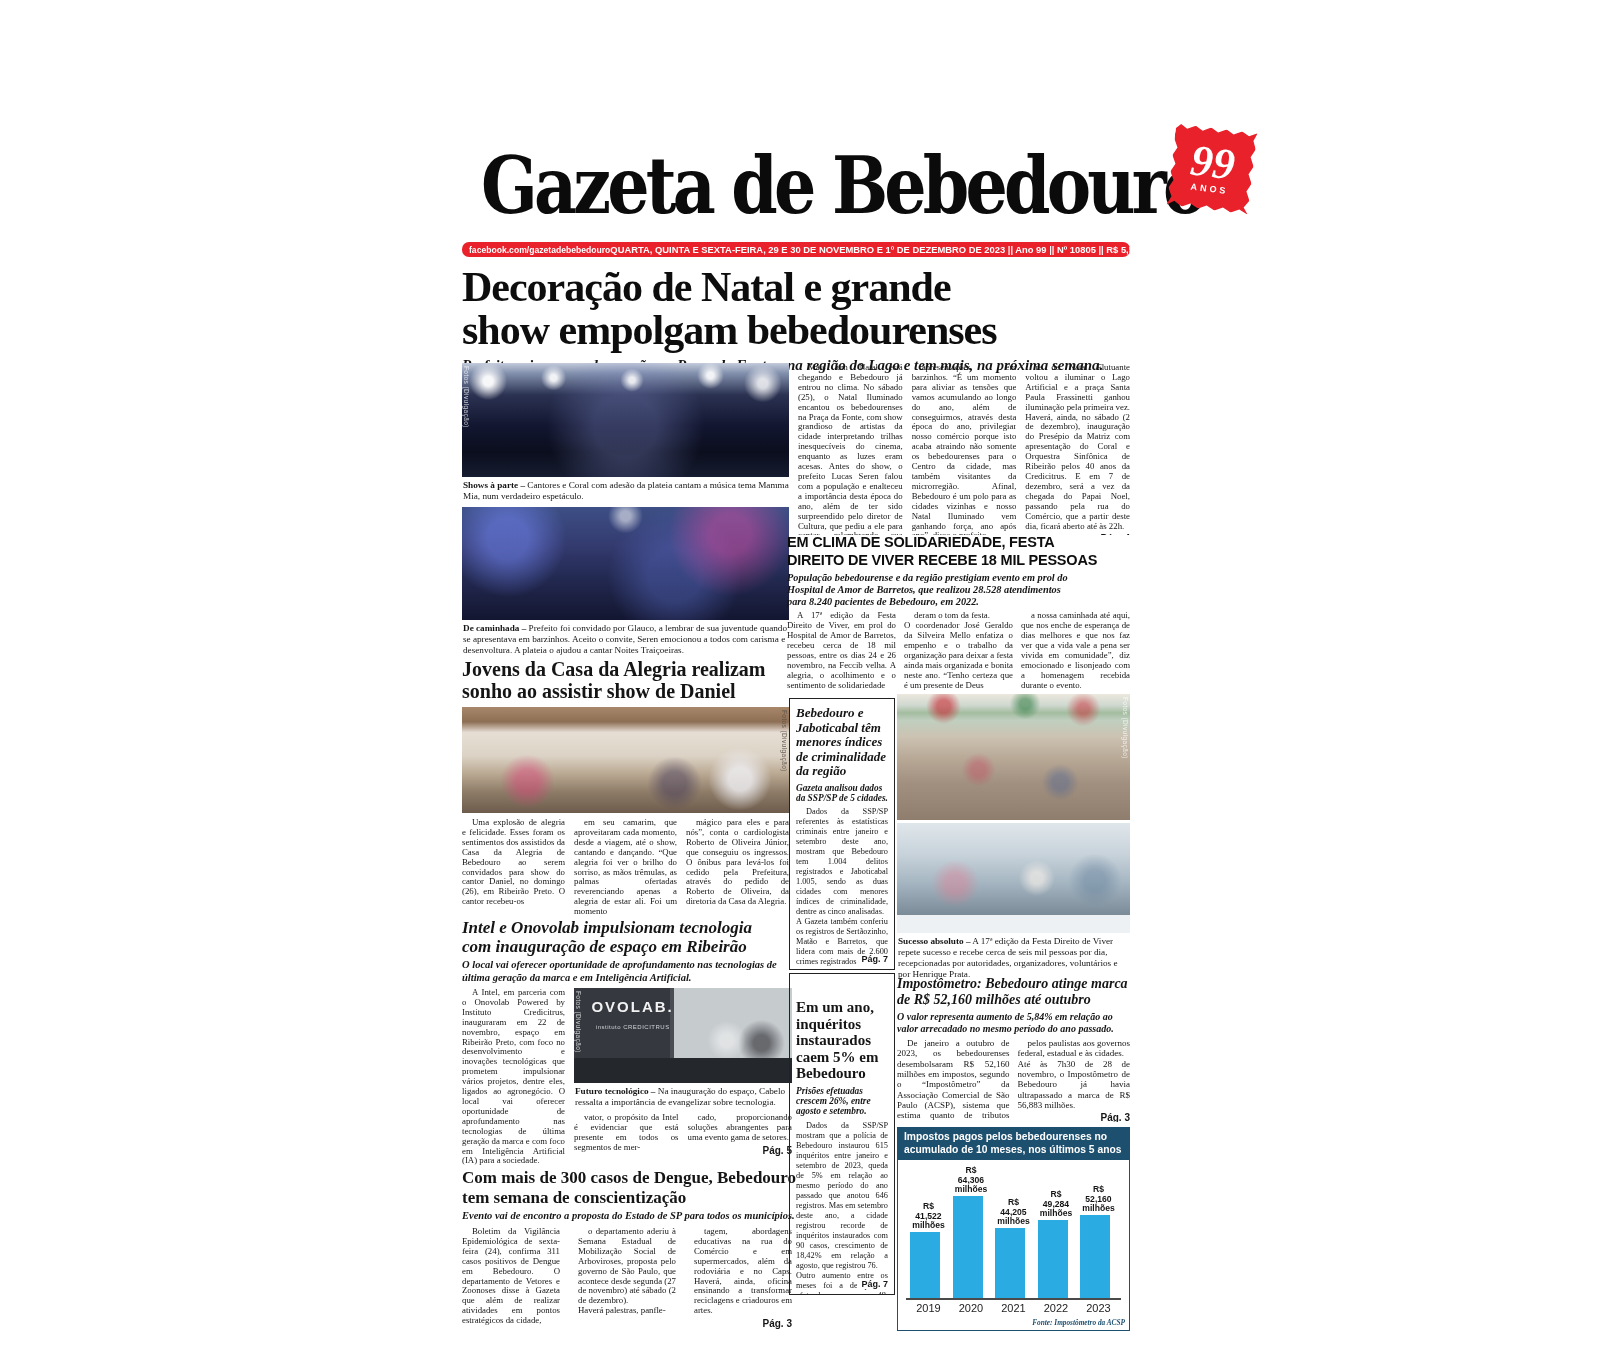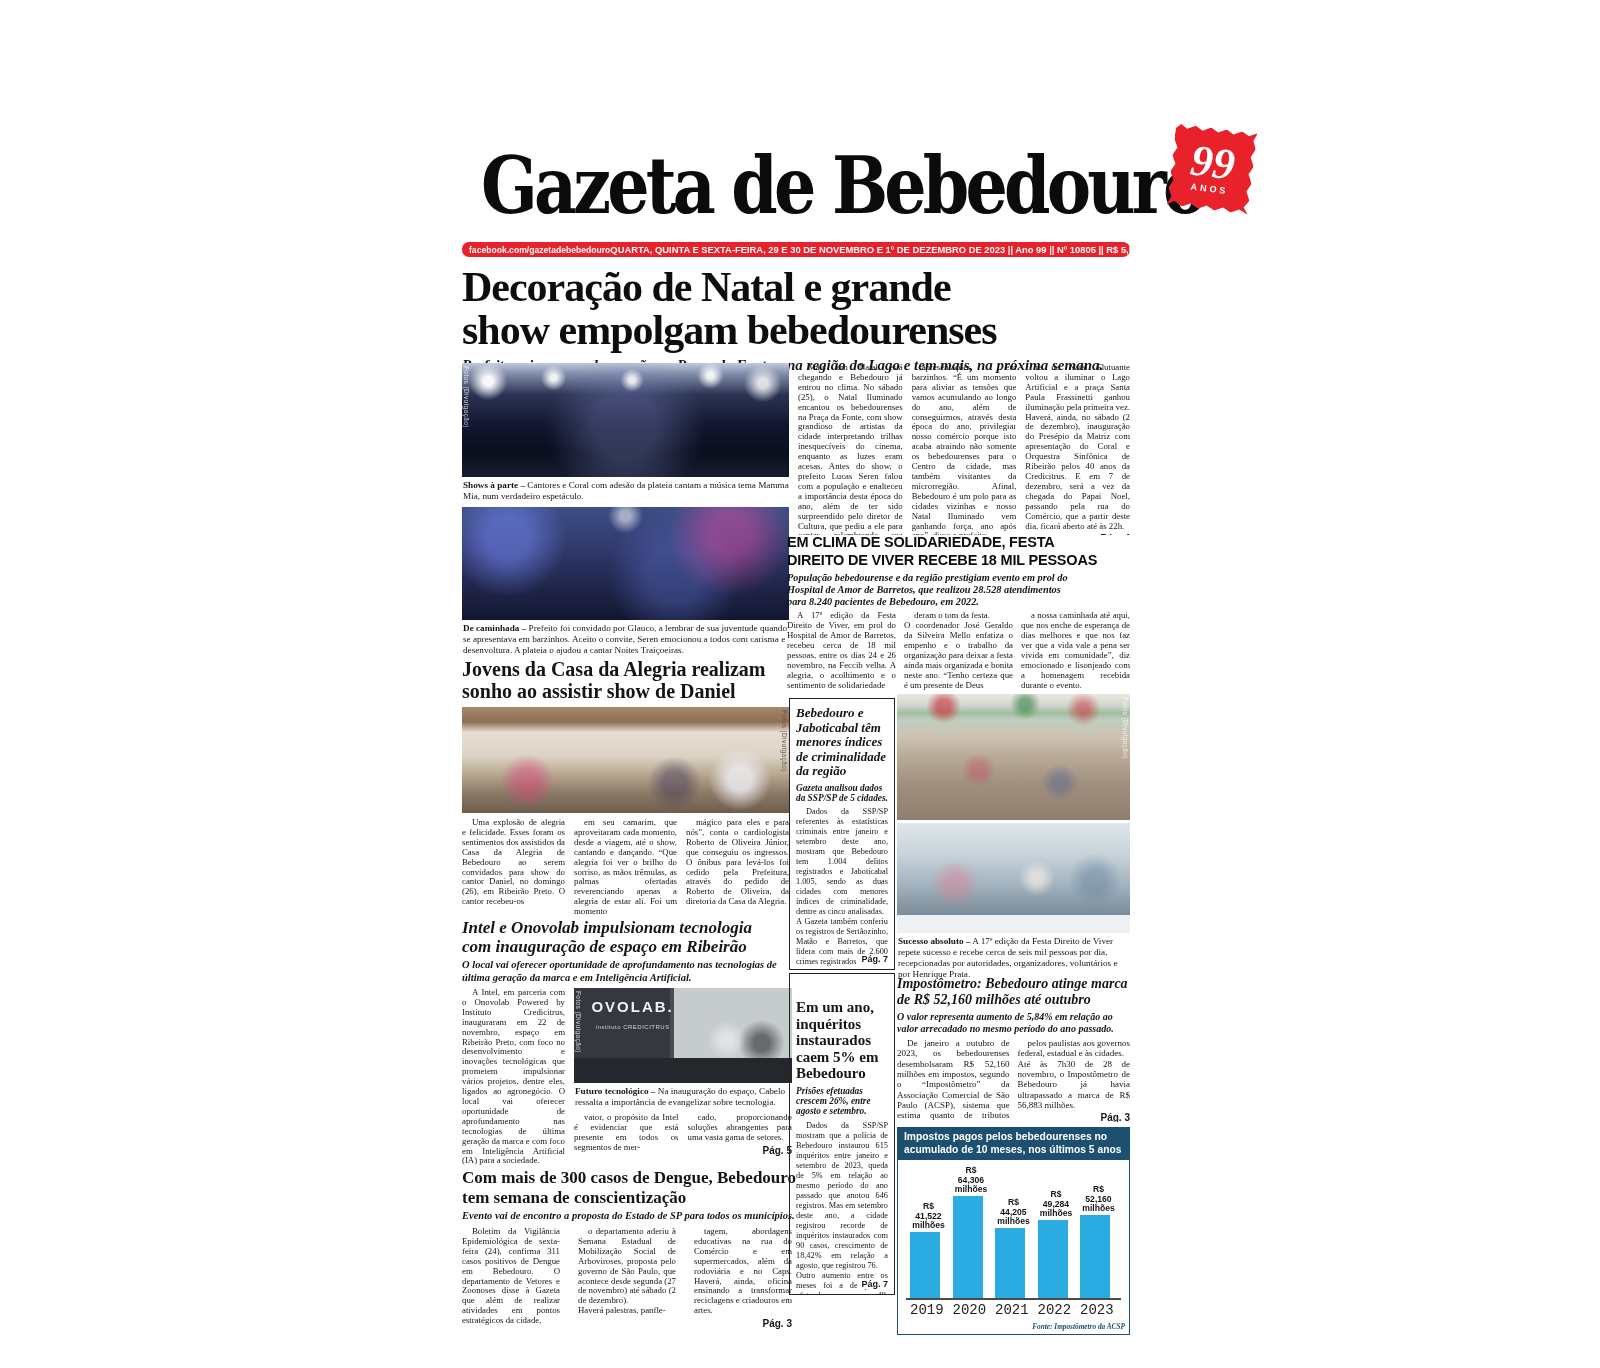--- a/index.html
+++ b/index.html
@@ -139,21 +139,21 @@
   .chart-header { background:#1d4f6e; color:#fff; font-family:"Liberation Sans", sans-serif; font-weight:bold;
                   font-size:10.3px; line-height:12.6px; padding:3px 6px 4px; }
   .chart-body { padding:8px 8px 0; }
   .chart-bars { display:flex; justify-content:space-between; align-items:flex-end; height:132px;
                 border-bottom:2px solid #4a4a4a; padding:0 4px; }
   .bar-col { width:37px; display:flex; flex-direction:column; justify-content:flex-end; }
   .bar-label { font-family:"Liberation Sans", sans-serif; font-weight:bold; font-size:8.6px; line-height:9.4px;
                text-align:center; white-space:pre-line; margin-bottom:2px; }
   .bar { width:30px; }
   .chart-years { display:flex; justify-content:space-between; padding:0 4px; }
-  .bar-year { width:37px; text-align:left; font-family:Liberation Mono, monospace; font-size:14px; padding:2px 0 3px; color:#222; }
+  .bar-year { width:37px; text-align:center; font-family:Liberation Sans, sans-serif; font-size:11px; padding:2px 0 3px; color:#222; }
   .chart-source { text-align:right; font-size:7.3px; font-style:italic; font-weight:bold; color:#1d4f6e; padding:1px 4px 3px; }
 
   
   #dengue { left:0; top:1030px; width:330px; }
   .den-hl { font-size:17px; line-height:19.5px; font-weight:bold; white-space:nowrap; }
   .den-sub { font-size:10.5px; line-height:12px; font-weight:bold; font-style:italic; margin-top:3px; white-space:nowrap; }
   .den-cols { display:flex; gap:18px; margin-top:5px; height:102px; overflow:hidden; }
 </style>
 </head>
 <body>
@@ -267,21 +267,21 @@
           <span class="signage">OVOLAB.</span>
           <span class="signage2">instituto CREDICITRUS</span>
         </div>
         <div class="cap">
           <span class="cap-lead">Futuro tecnológico –</span>
           <span>Na inauguração do espaço, Cabelo ressalta a importância de evangelizar sobre tecnologia.</span>
         </div>
         <div class="intel-cont">
           <div class="ncol jtext">vator, o propósito da Intel é evidenciar que está presente em todos os segmentos de mer-</div>
           <div class="ncol">
-            <div class="jtext">cado, proporcionando soluções abrangentes para uma vasta gama de setores.</div>
+            <div class="jtext">cado, proporcionando soluções abrangentes para uma evento gama de setores.</div>
             <div class="pref">Pág. 5</div>
           </div>
         </div>
       </div>
     </div>
   </div>
 
   <div class="sec" id="inquiry-box">
     <div class="box-title">Em um ano, inquéritos instaurados caem 5% em Bebedouro</div>
     <div class="box-sub">Prisões efetuadas crescem 26%, entre agosto e setembro.</div>

